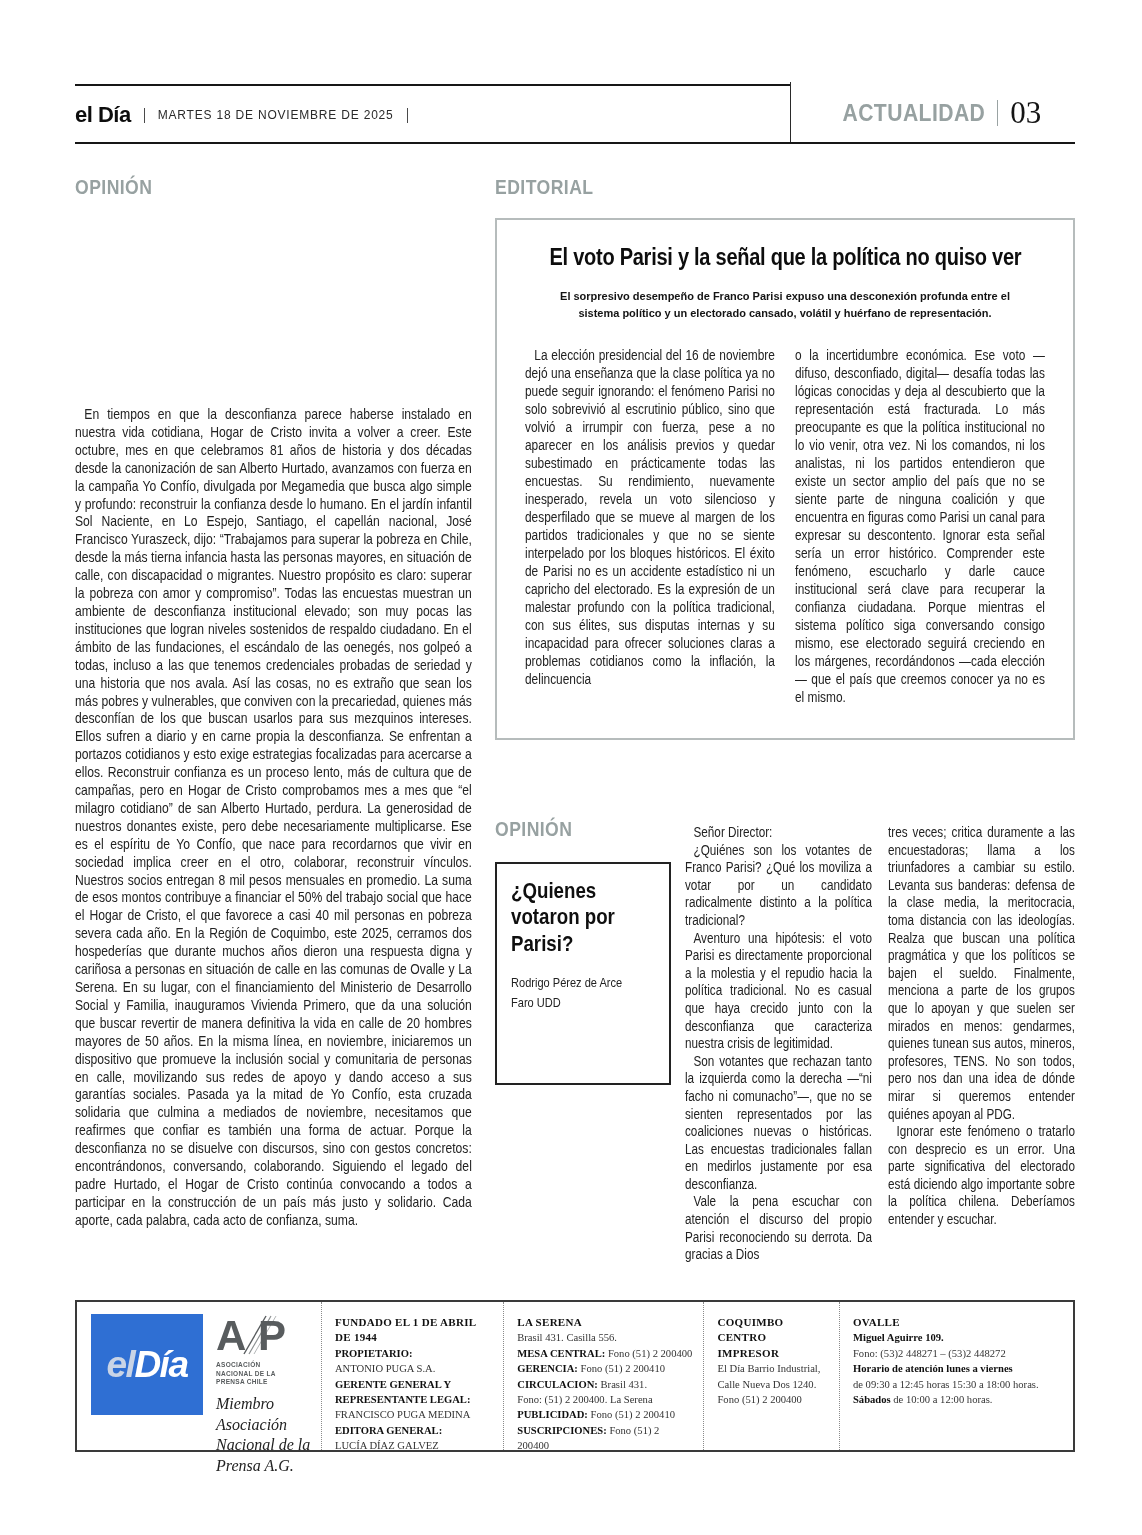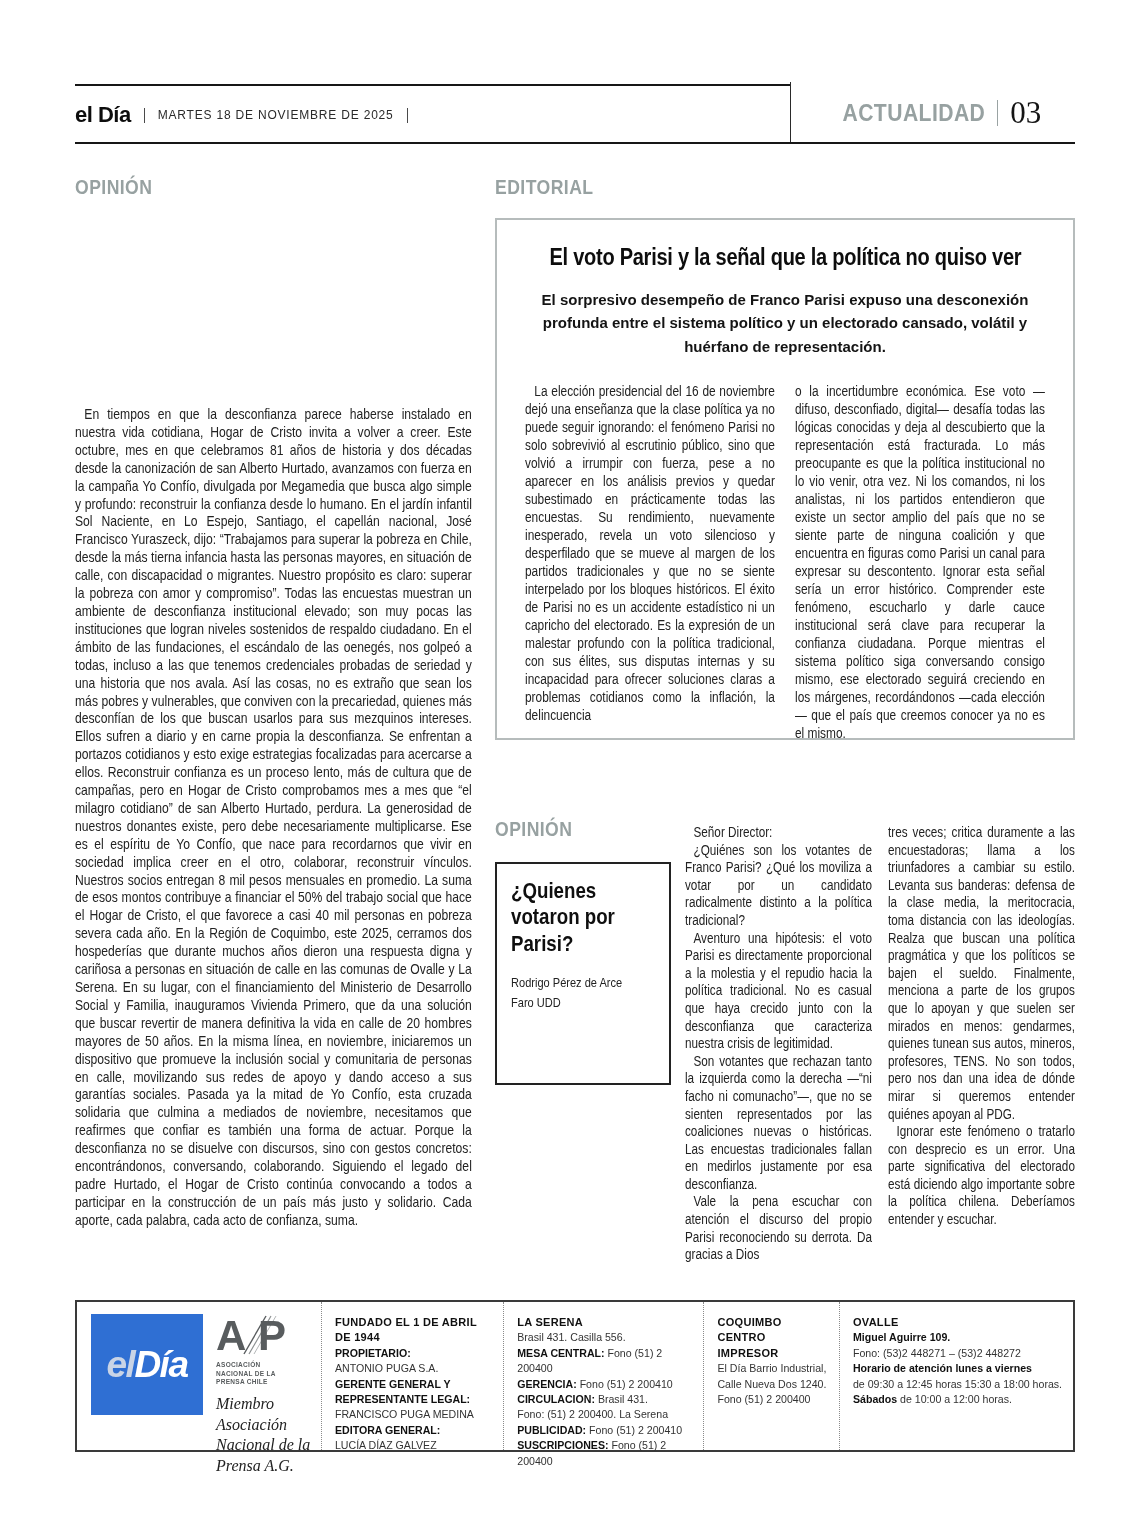--- a/index.html
+++ b/index.html
@@ -41,42 +41,42 @@
 
   .body-text { font-size:14.3px; line-height:17.9px; text-align:justify; color:#222; }
   .body-text p { margin:0; text-indent:11px; }
 
   
   .ed-box { left:495px; top:218px; width:580px; height:522px;
             border:2px solid var(--editorial-border-gray, #b6bcbc); box-sizing:border-box; padding:20px 28px 0; }
   .ed-title { text-align:center; font-weight:bold; font-size:23px; letter-spacing:-0.3px; color:#0d0d0d;
               transform:scaleX(0.87); transform-origin:50% 0; width:114%; margin:4px 0 0 -7%; }
   .ed-sub { width:492px; margin:17px auto 0; text-align:center; font-weight:bold;
-            font-size:15px; line-height:1.55; color:#141414; }
+            font-size:11px; line-height:1.55; color:#141414; }
   .ed-cols { display:flex; gap:20px; margin-top:24px; }
   .ed-col  { width:264px; font-size:14px; line-height:18px; text-align:justify; color:#222; overflow:hidden; }
   .ed-col p { margin:0; }
   .ed-col.first p { text-indent:11px; }
 
   
   .lt-box { left:495px; top:862px; width:176px; height:223px; border:2px solid #222;
             box-sizing:border-box; padding:14px 14px 12px; }
   .lt-title { font-size:22px; font-weight:bold; line-height:1.2; color:#0f0f0f; margin:0; }
   .lt-byline { margin-top:16px; font-size:13px; line-height:1.55; color:#222; }
   .lt-col { font-size:13.8px; line-height:17.6px; text-align:justify; color:#222; }
   .lt-col p { margin:0; text-indent:10px; }
   .lt-col p.noindent { text-indent:0; }
 
   
   .footer { left:75px; top:1300px; width:1000px; height:152px; border:2px solid #3a3a3a;
             box-sizing:border-box; display:flex; }
   .f-cell { box-sizing:border-box; padding:13px 10px 8px 13px; font-size:10.6px; line-height:15.4px; color:#333; }
   .f-cell .hd { font-weight:bold; color:#101010; font-size:11px; letter-spacing:0.3px; }
   .f-cell .b  { font-weight:bold; color:#101010; }
-  .f-sep { border-left:1px dotted #8a8a8a; }
+  .f-sep { border-left:1px dotted #8a8a8a;font-family:Liberation Serif, serif; }
   .f-brand { width:245px; display:flex; padding:12px 0 0 14px; box-sizing:border-box; gap:13px; }
   .f-logo { width:112px; height:101px; background:var(--brand-blue, #2f6fd3);
             display:flex; align-items:center; justify-content:center; flex:none; }
   .f-logo .t { font-style:italic; font-weight:bold; font-size:37px; letter-spacing:-1.5px; }
   .f-logo .el  { color:#c9d4e6; }
   .f-logo .dia { color:#ffffff; }
   .f-anp-caption { font-size:6.5px; font-weight:bold; color:#585c5e; line-height:1.3;
                    width:64px; letter-spacing:0.3px; margin-top:1px; }
   .f-membership { font-family:"Liberation Serif", serif; font-style:italic; font-size:16px;
                   line-height:1.3; color:#222; margin-top:7px; width:95px; }

